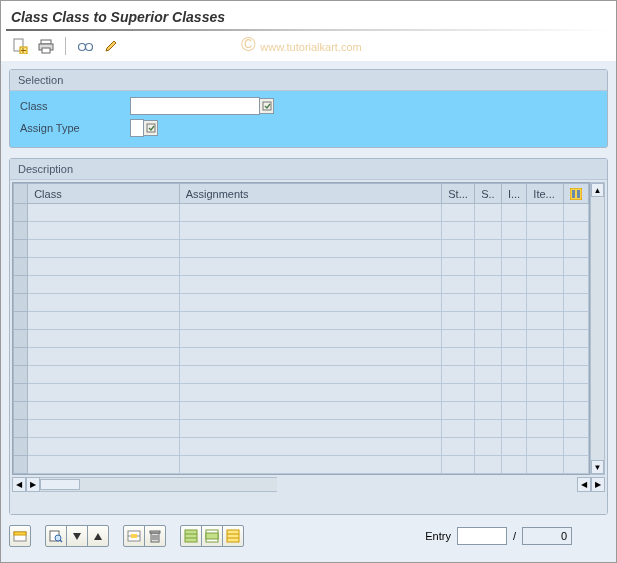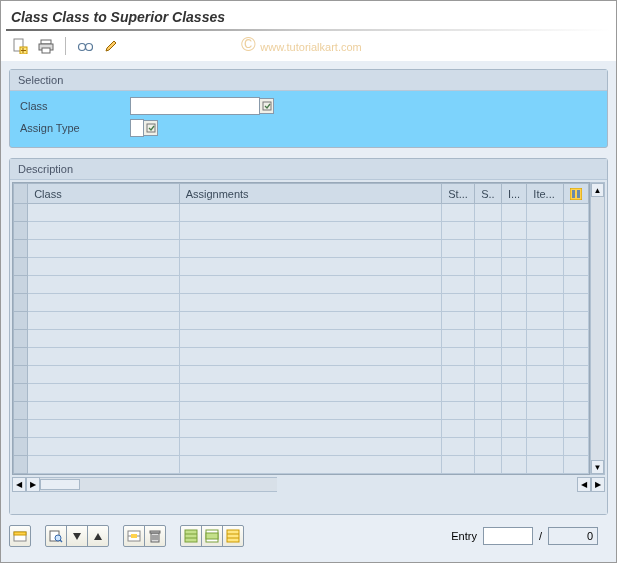--- a/index.html
+++ b/index.html
@@ -47,21 +47,21 @@
     .hscroll .thumb { position: absolute; left: 0; top: 1px; width: 40px; height: 11px; background: #e8eef5; border: 1px solid #a8b8c8; }
     .hscroll .spacer { width: 300px; }
     
     .bottom-bar { margin-top: 10px; display: flex; align-items: center; gap: 4px; }
     .btn-icon { width: 22px; height: 22px; border: 1px solid #8899aa; background: linear-gradient(#fdfdfa, #ecebe0); display: flex; align-items: center; justify-content: center; cursor: pointer; border-radius: 2px; }
     .btn-group { display: flex; }
     .btn-group .btn-icon { border-radius: 0; margin-left: -1px; }
     .btn-group .btn-icon:first-child { border-radius: 2px 0 0 2px; margin-left: 0; }
     .btn-group .btn-icon:last-child { border-radius: 0 2px 2px 0; }
     
-    .entry-area { margin-left: auto; display: flex; align-items: center; gap: 6px; margin-right: 10px; }
+    .entry-area { margin-left: auto; display: flex; align-items: center; gap: 6px; margin-right: 36px; }
     .entry-input { width: 50px; height: 18px; border: 1px solid #8899aa; background: #fff; text-align: right; padding: 0 4px; }
     .entry-ro { background: #e8eef5; }
     
     .watermark { position: absolute; top: 32px; left: 240px; font-size: 18px; color: rgba(220,160,60,0.5); font-family: Georgia, serif; pointer-events: none; }
     .watermark .c { font-size: 20px; }
     
     svg { display: block; }
   </style>
 </head>
 <body>

